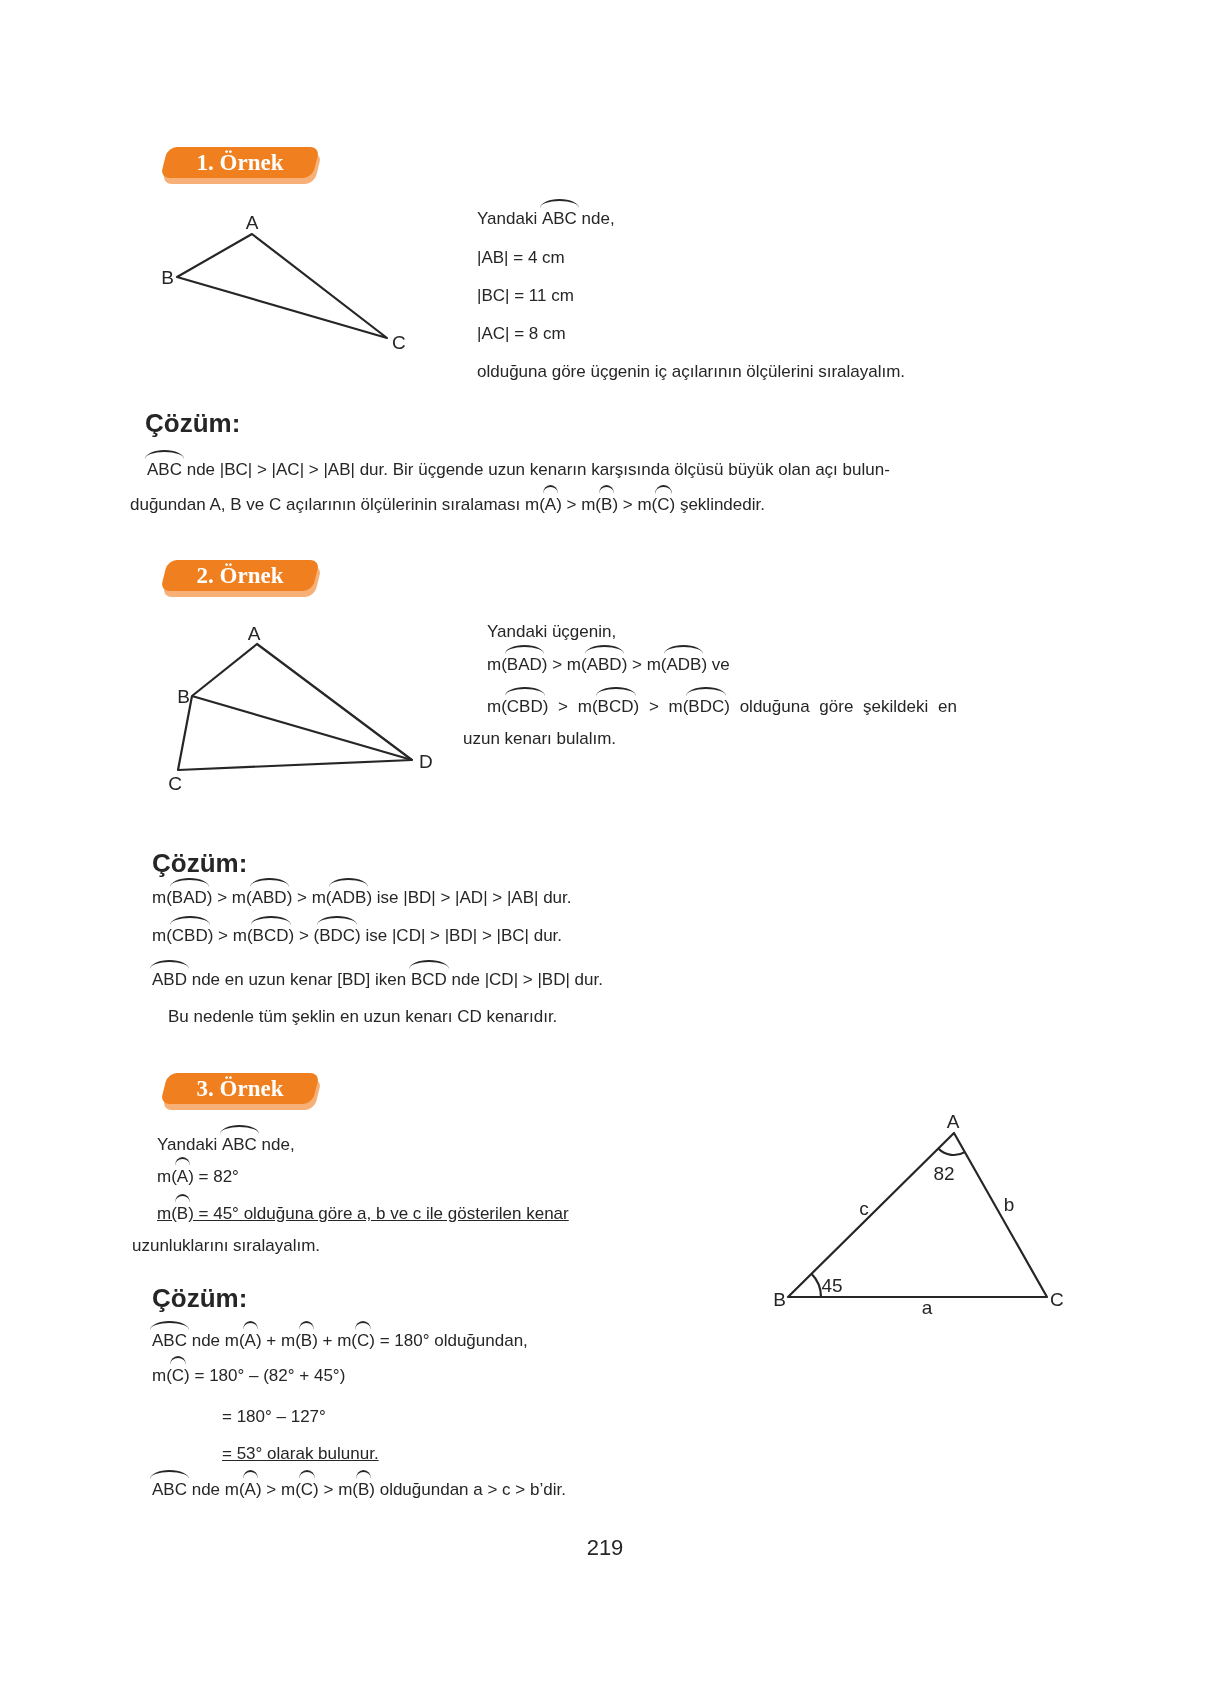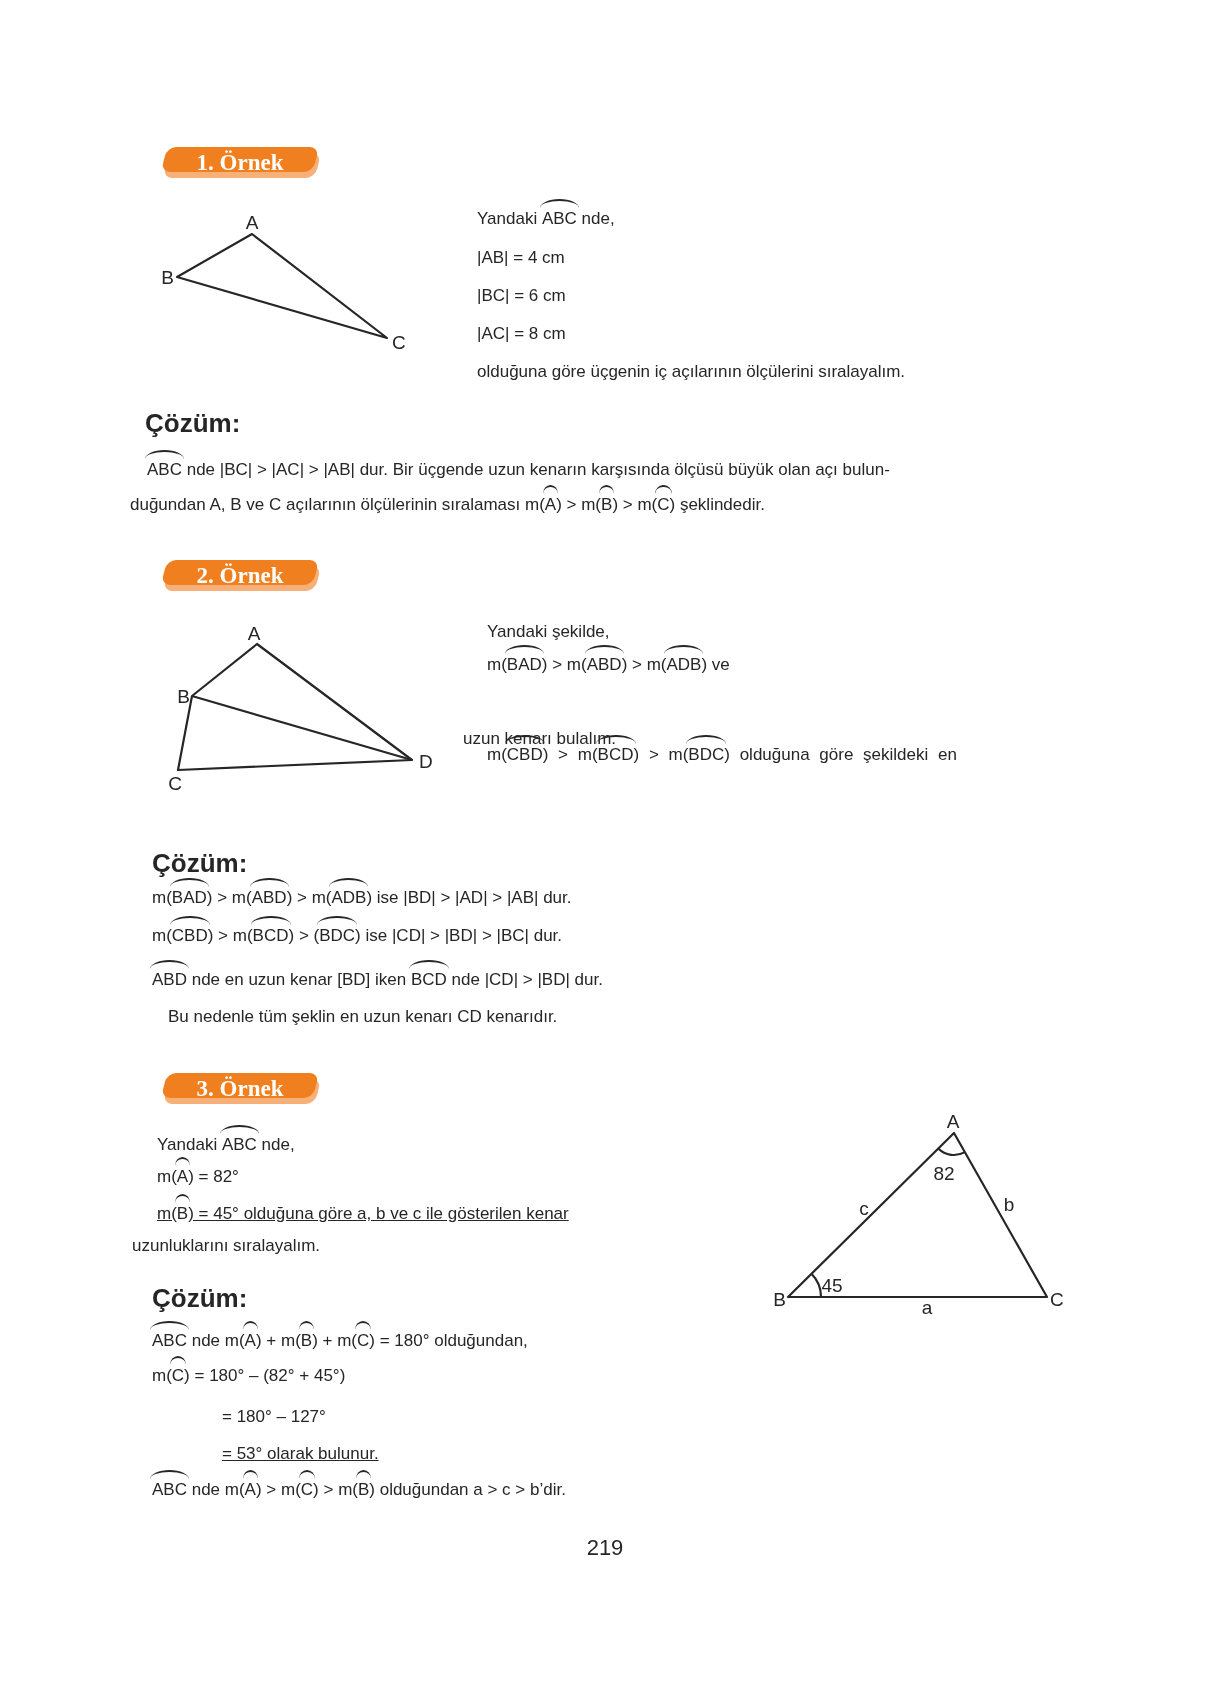--- a/index.html
+++ b/index.html
@@ -1,24 +1,24 @@
 <!DOCTYPE html>
 <html><head>
 <meta charset="utf-8">
 <style>
   html,body{margin:0;padding:0;background:#ffffff;}
   .page{position:relative;width:1210px;height:1683px;background:#ffffff;
         font-family:"Liberation Sans",sans-serif;color:#262626;overflow:hidden;}
   .t{position:absolute;font-size:17px;line-height:27px;white-space:nowrap;}
   .heading{font-weight:700;font-size:26px;}
-  .just{word-spacing:5px;margin-top:48px;}
+  .just{word-spacing:5px;}
   .hat{position:relative;display:inline-block;}
   .hat::before{content:"";position:absolute;left:-2px;right:-2px;top:-6px;height:7px;
                border-top:2px solid #262626;border-radius:50% 50% 0 0 / 100% 100% 0 0;}
-  .badge{position:absolute;width:152px;height:25px;}
+  .badge{position:absolute;width:152px;height:31px;}
   .badge .sh{position:absolute;inset:0;border-radius:9px;background:#f6b078;
              transform:translate(2px,6px) skewX(-14deg);}
   .badge .bg{position:absolute;inset:0;border-radius:9px;background:#f0801f;
              transform:skewX(-14deg);}
   .badge .lb{position:absolute;inset:0;text-align:center;line-height:31px;color:#ffffff;
              font-weight:700;font-size:23px;font-family:"Liberation Serif",serif;}
   .fig{position:absolute;}
   .fig polygon,.fig path,.fig line{fill:none;stroke:#262626;stroke-width:2.2;stroke-linejoin:round;}
   .fig text{font-family:"Liberation Sans",sans-serif;font-size:19px;fill:#262626;}
   .pagenum{position:absolute;width:90px;text-align:center;font-size:22px;}
@@ -36,21 +36,21 @@
 
   <svg class="fig" style="left:150px;top:205px;" width="270" height="155">
     <polygon points="102,29 27,72 237,133"></polygon>
     <text x="102" y="24" text-anchor="middle">A</text>
     <text x="24" y="79" text-anchor="end">B</text>
     <text x="242" y="144">C</text>
   </svg>
 
   <div class="t" style="left:477px;top:205px;">Yandaki <span class="hat">ABC</span> nde,</div>
   <div class="t" style="left:477px;top:244px;">|AB| = 4 cm</div>
-  <div class="t" style="left:477px;top:282px;">|BC| = 6 cm</div>
+  <div class="t" style="left:477px;top:282px;">|BC| = 11 cm</div>
   <div class="t" style="left:477px;top:320px;">|AC| = 8 cm</div>
   <div class="t" style="left:477px;top:358px;">olduğuna göre üçgenin iç açılarının ölçülerini sıralayalım.</div>
 
   <div class="t heading" style="left:145px;top:410px;">Çözüm:</div>
   <div class="t" style="left:147px;top:456px;"><span class="hat">ABC</span> nde |BC| &gt; |AC| &gt; |AB| dur. Bir üçgende uzun kenarın karşısında ölçüsü büyük olan açı bulun-</div>
   <div class="t" style="left:130px;top:491px;">duğundan A, B ve C açılarının ölçülerinin sıralaması m(<span class="hat">A</span>) &gt; m(<span class="hat">B</span>) &gt; m(<span class="hat">C</span>) şeklindedir.</div>
 
   <div class="badge" style="left:164px;top:560px;">
     <div class="sh"></div>
     <div class="bg"></div>
@@ -59,21 +59,21 @@
 
   <svg class="fig" style="left:150px;top:615px;" width="300" height="185">
     <polygon points="107,29 42,81 28,155 262,145"></polygon>
     <line x1="42" y1="81" x2="262" y2="145"></line>
     <text x="104" y="25" text-anchor="middle">A</text>
     <text x="40" y="88" text-anchor="end">B</text>
     <text x="25" y="175" text-anchor="middle">C</text>
     <text x="269" y="153">D</text>
   </svg>
 
-  <div class="t" style="left:487px;top:618px;">Yandaki şekilde,</div>
+  <div class="t" style="left:487px;top:618px;">Yandaki üçgenin,</div>
   <div class="t" style="left:487px;top:651px;">m(<span class="hat">BAD</span>) &gt; m(<span class="hat">ABD</span>) &gt; m(<span class="hat">ADB</span>) ve</div>
   <div class="t just" style="left:487px;top:693px;">m(<span class="hat">CBD</span>) &gt; m(<span class="hat">BCD</span>) &gt; m(<span class="hat">BDC</span>) olduğuna göre şekildeki en</div>
   <div class="t" style="left:463px;top:725px;">uzun kenarı bulalım.</div>
 
   <div class="t heading" style="left:152px;top:850px;">Çözüm:</div>
   <div class="t" style="left:152px;top:884px;">m(<span class="hat">BAD</span>) &gt; m(<span class="hat">ABD</span>) &gt; m(<span class="hat">ADB</span>) ise |BD| &gt; |AD| &gt; |AB| dur.</div>
   <div class="t" style="left:152px;top:922px;">m(<span class="hat">CBD</span>) &gt; m(<span class="hat">BCD</span>) &gt; (<span class="hat">BDC</span>) ise |CD| &gt; |BD| &gt; |BC| dur.</div>
   <div class="t" style="left:152px;top:966px;"><span class="hat">ABD</span> nde en uzun kenar [BD] iken <span class="hat">BCD</span> nde |CD| &gt; |BD| dur.</div>
   <div class="t" style="left:168px;top:1003px;">Bu nedenle tüm şeklin en uzun kenarı CD kenarıdır.</div>
 

